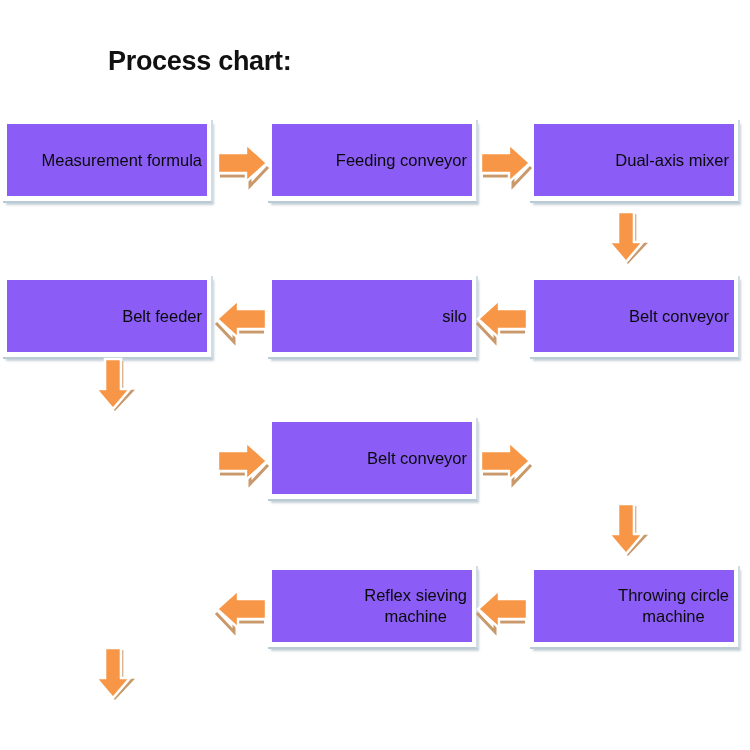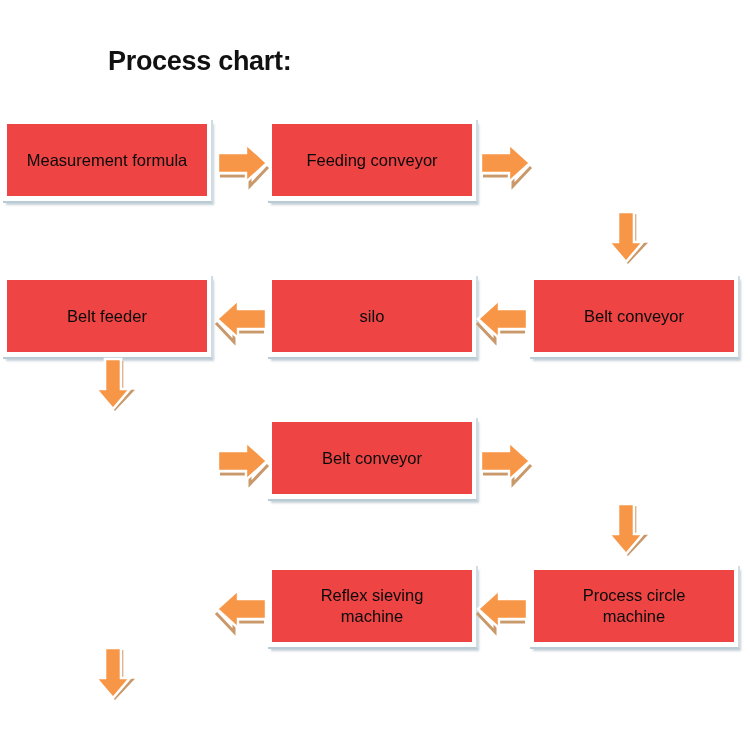--- a/index.html
+++ b/index.html
@@ -42,24 +42,24 @@
     box-sizing: border-box;
     background: #ffffff;
     padding: 4px 4px 5px 4px;
     border-right: 2px solid #cfdce3;
     border-bottom: 2px solid #b9ccd6;
     box-shadow: 2px 3px 2px -1px rgba(150,170,182,0.55);
   }
   .node .node-fill {
     width: 100%;
     height: 100%;
-    background: #ef4444;
+    background: #8b5cf6;
     display: flex;
     align-items: center;
-    justify-content: center;
+    justify-content: flex-end;
     box-sizing: border-box;
   }
   .node .node-label {
     font-size: 16.5px;
     color: #0a0a0a;
     text-align: center;
     line-height: 1.27;
     padding: 0 5px;
     white-space: pre-line;
   }
@@ -97,20 +97,25 @@
       <div class="node-label">Measurement formula</div>
     </div>
   </div>
 
   <div class="node col-2 row-1">
     <div class="node-fill">
       <div class="node-label">Feeding conveyor</div>
     </div>
   </div>
 
+  <div class="node col-3 row-1">
+    <div class="node-fill">
+      <div class="node-label">Dual-axis mixer</div>
+    </div>
+  </div>
 
   <div class="node col-1 row-2">
     <div class="node-fill">
       <div class="node-label">Belt feeder</div>
     </div>
   </div>
 
   <div class="node col-2 row-2">
     <div class="node-fill">
       <div class="node-label">silo</div>
@@ -134,21 +139,21 @@
 
   <div class="node col-2 row-4">
     <div class="node-fill">
       <div class="node-label">Reflex sieving
 machine</div>
     </div>
   </div>
 
   <div class="node col-3 row-4">
     <div class="node-fill">
-      <div class="node-label">Process circle
+      <div class="node-label">Throwing circle
 machine</div>
     </div>
   </div>
 
 
   <div class="arrow arrow-h" style="left:210px; top:92px;">
     <svg width="62" height="54" viewBox="0 0 62 54">
       <polyline points="10,36 40,36 40,46 58,27" fill="none" stroke="#C9996B" stroke-width="3"></polyline>
       <polygon points="8,13 36,13 36,4 57,23 36,42 36,33 8,33" fill="#F79646" stroke="#FFFFFF" stroke-width="2.4"></polygon>
     </svg>

